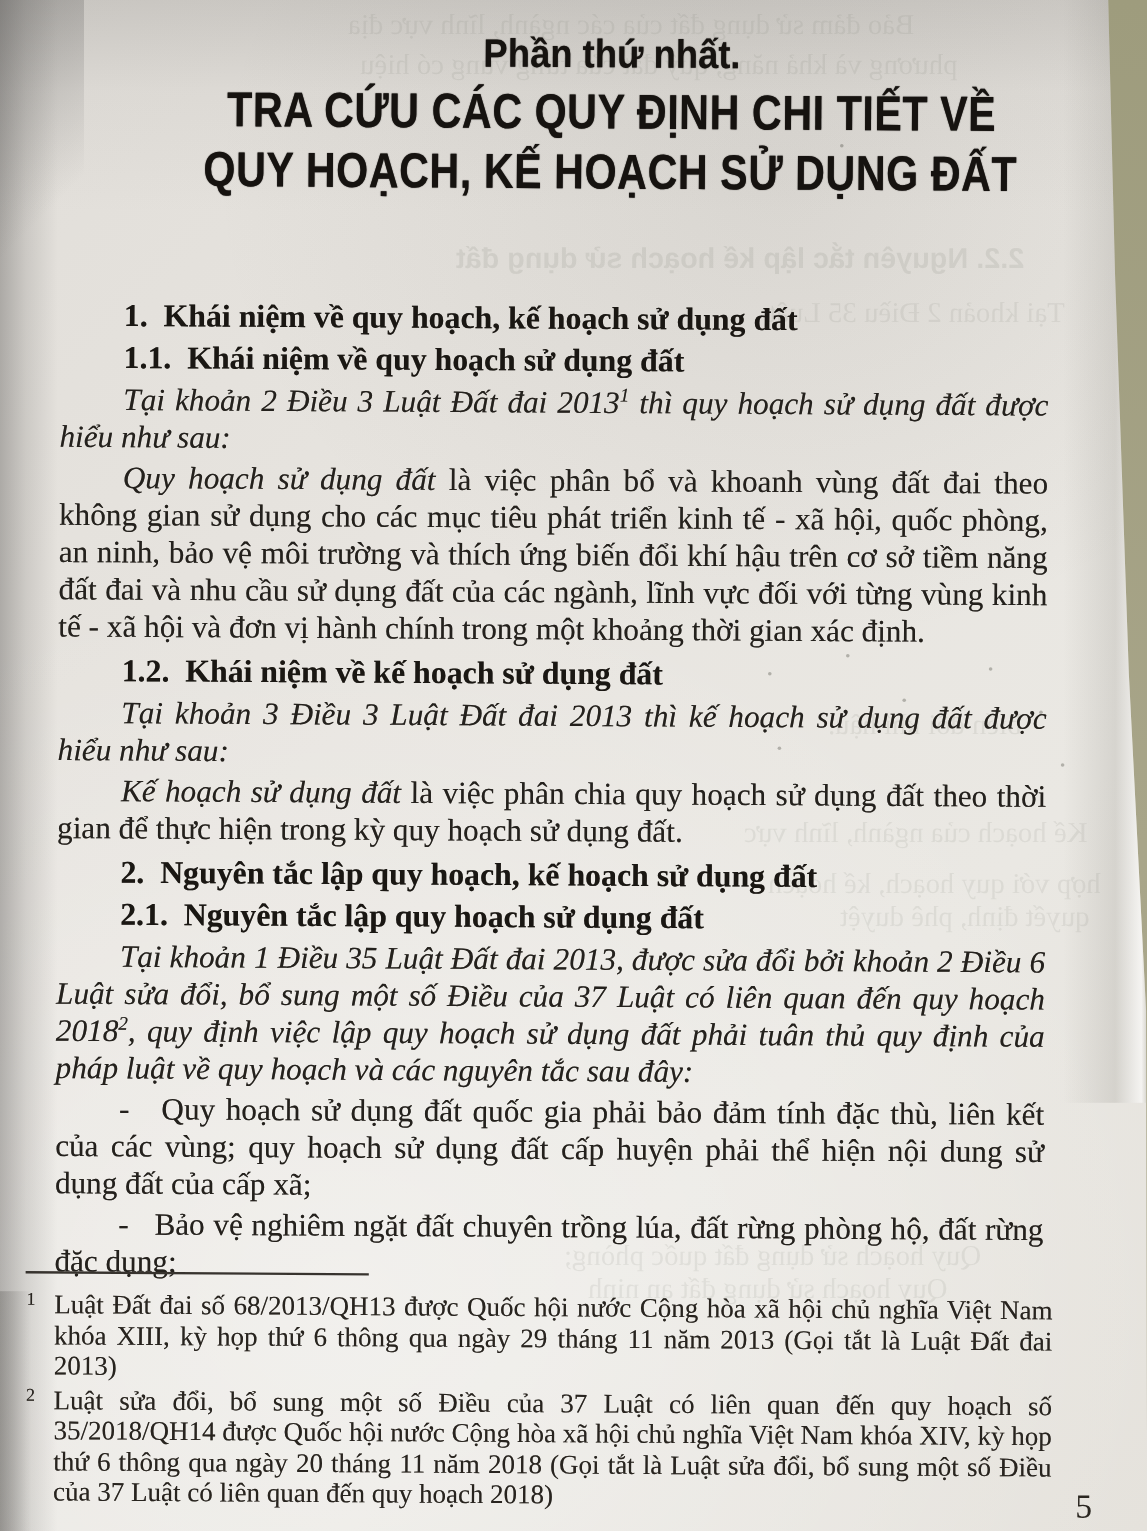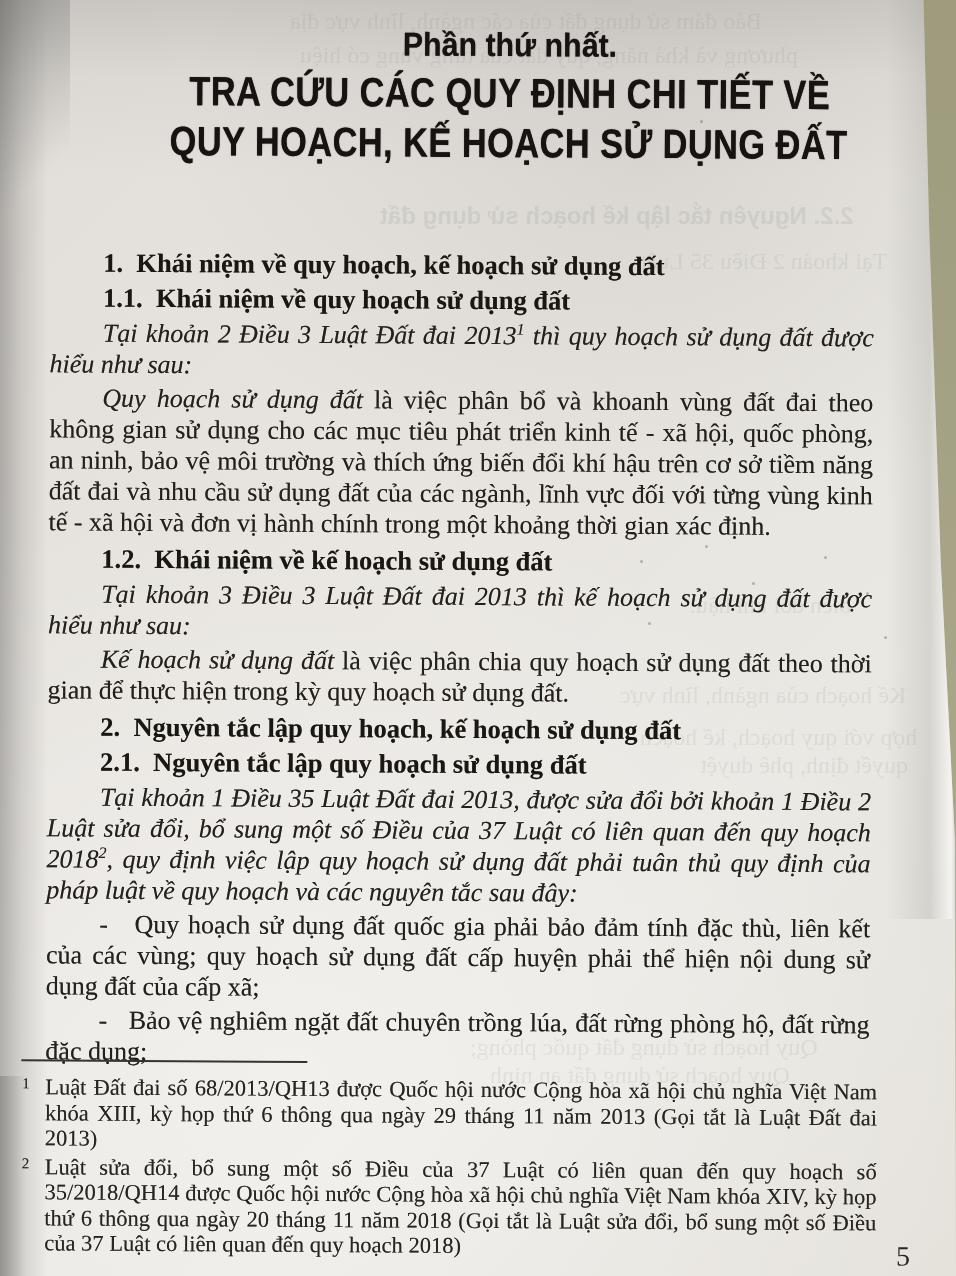--- a/index.html
+++ b/index.html
@@ -111,21 +111,21 @@
       <div class="bodytext">
         <div class="h">1.&nbsp; Khái niệm về quy hoạch, kế hoạch sử dụng đất</div>
         <div class="h">1.1.&nbsp; Khái niệm về quy hoạch sử dụng đất</div>
         <p class="it"><span>Tại khoản 2 Điều 3 Luật Đất đai 2013</span><sup>1</sup><span> thì quy hoạch sử dụng đất được hiểu như sau:</span></p>
         <p><span class="it">Quy hoạch sử dụng đất</span><span> là việc phân bổ và khoanh vùng đất đai theo không gian sử dụng cho các mục tiêu phát triển kinh tế - xã hội, quốc phòng, an ninh, bảo vệ môi trường và thích ứng biến đổi khí hậu trên cơ sở tiềm năng đất đai và nhu cầu sử dụng đất của các ngành, lĩnh vực đối với từng vùng kinh tế - xã hội và đơn vị hành chính trong một khoảng thời gian xác định.</span></p>
         <div class="h mt">1.2.&nbsp; Khái niệm về kế hoạch sử dụng đất</div>
         <p class="it">Tại khoản 3 Điều 3 Luật Đất đai 2013 thì kế hoạch sử dụng đất được hiểu như sau:</p>
         <p><span class="it">Kế hoạch sử dụng đất</span><span> là việc phân chia quy hoạch sử dụng đất theo thời gian để thực hiện trong kỳ quy hoạch sử dụng đất.</span></p>
         <div class="h mt">2.&nbsp; Nguyên tắc lập quy hoạch, kế hoạch sử dụng đất</div>
         <div class="h">2.1.&nbsp; Nguyên tắc lập quy hoạch sử dụng đất</div>
-        <p class="it"><span>Tại khoản 1 Điều 35 Luật Đất đai 2013, được sửa đổi bởi khoản 1 Điều 2 Luật sửa đổi, bổ sung một số Điều của 37 Luật có liên quan đến quy hoạch 2018</span><sup>2</sup><span>, quy định việc lập quy hoạch sử dụng đất phải tuân thủ quy định của pháp luật về quy hoạch và các nguyên tắc sau đây:</span></p>
+        <p class="it"><span>Tại khoản 1 Điều 35 Luật Đất đai 2013, được sửa đổi bởi khoản 2 Điều 6 Luật sửa đổi, bổ sung một số Điều của 37 Luật có liên quan đến quy hoạch 2018</span><sup>2</sup><span>, quy định việc lập quy hoạch sử dụng đất phải tuân thủ quy định của pháp luật về quy hoạch và các nguyên tắc sau đây:</span></p>
         <p>-&nbsp;&nbsp; Quy hoạch sử dụng đất quốc gia phải bảo đảm tính đặc thù, liên kết của các vùng; quy hoạch sử dụng đất cấp huyện phải thể hiện nội dung sử dụng đất của cấp xã;</p>
         <p>-&nbsp;&nbsp; Bảo vệ nghiêm ngặt đất chuyên trồng lúa, đất rừng phòng hộ, đất rừng đặc dụng;</p>
       </div>
 
       <div class="footnotes">
         <div class="fnrule"></div>
         <div class="fn">
           <span class="marker">1</span>
           <span>Luật Đất đai số 68/2013/QH13 được Quốc hội nước Cộng hòa xã hội chủ nghĩa Việt Nam khóa XIII, kỳ họp thứ 6 thông qua ngày 29 tháng 11 năm 2013 (Gọi tắt là Luật Đất đai 2013)</span>
         </div>

